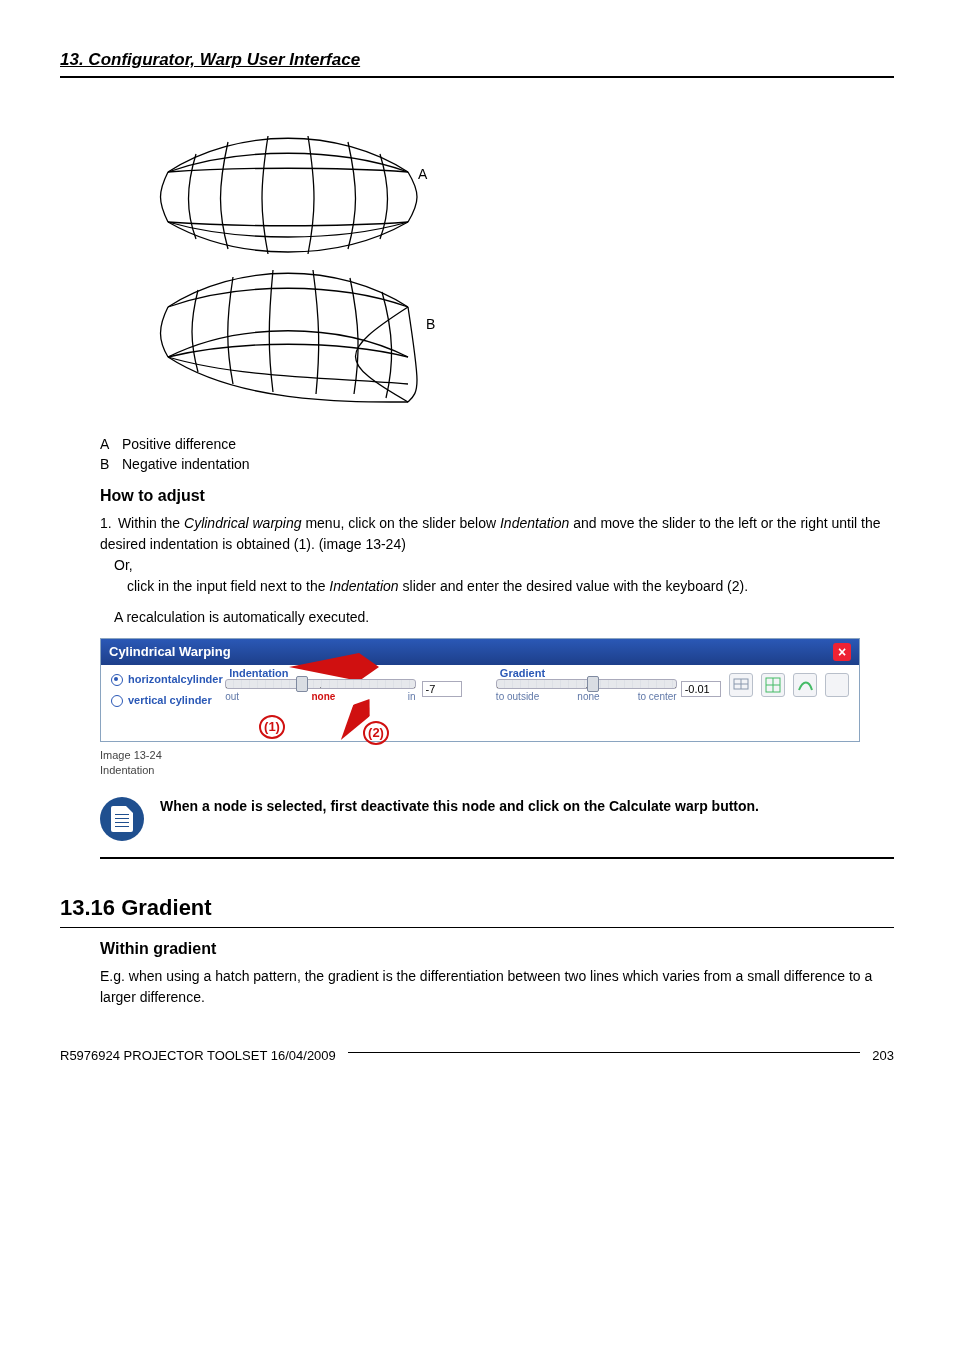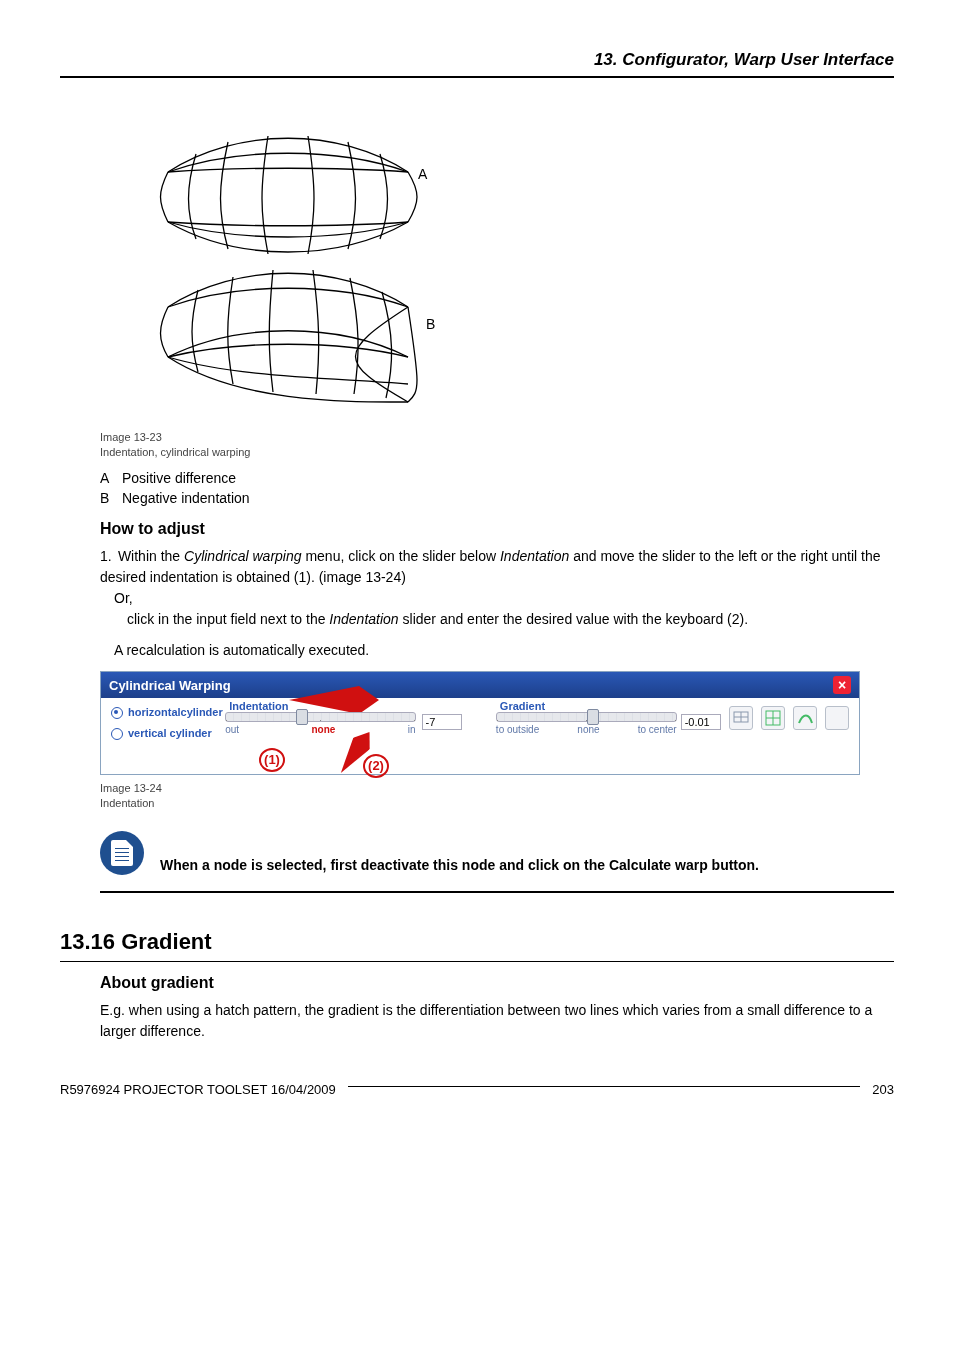--- a/index.html
+++ b/index.html
@@ -8,25 +8,25 @@
     font-family: Arial, Helvetica, sans-serif;
     background: #fff;
     color: #000;
     width: 954px;
   }
   .page {
     padding: 50px 60px 40px 60px;
     box-sizing: border-box;
   }
   .header-right {
-    text-align: right;
     font-style: italic;
     font-size: 17px;
     font-weight: bold;
     margin-bottom: 6px;
+    text-decoration: underline;
   }
   .hr {
     border: none;
     border-top: 2px solid #000;
     margin: 0 0 14px 0;
   }
   .indent {
     padding-left: 40px;
   }
   .fig-caption {
@@ -127,21 +127,21 @@
     width:22px; height:20px;
     color:#d01010;
     font-weight:bold;
     text-align:center;
     font-size:13px;
     line-height:20px;
   }
   .toolbar-icons { display:flex; gap:8px; align-items:center; margin-left:8px; }
   .ticon { width:22px; height:22px; border:1px solid #b8bfca; background:#f3f4f7; border-radius:3px; position:relative; }
   .closebox { width:18px; height:18px; background:#e23; color:#fff; text-align:center; font-weight:bold; font-size:14px; line-height:18px; border-radius:3px; }
-  .note-row { display:flex; margin:20px 0 0 0; align-items:flex-end; gap:16px; }
+  .note-row { display:flex; margin:20px 0 0 0; align-items:flex-start; gap:16px; }
   .note-icon {
     width:44px; height:44px; border-radius:50%;
     background:#1f4f8f;
     display:flex; align-items:center; justify-content:center;
     flex-shrink:0;
   }
   .note-text { font-weight:bold; font-size:14px; line-height:1.4; }
   .thick-hr { border:none; border-top:2px solid #000; margin:16px 0 36px 0; }
   h2.chapter { font-size:22px; font-weight:bold; margin:0 0 6px 0; }
   .hr-thin { border:none; border-top:1px solid #000; margin:0 0 10px 0; }
@@ -198,24 +198,20 @@
           <path d="M145 178 C 140 230, 140 260, 145 300"></path>
           <path d="M185 178 C 192 230, 192 260, 188 302"></path>
           <path d="M222 186 C 232 234, 232 262, 226 302"></path>
           <path d="M254 200 C 266 242, 266 272, 258 306"></path>
         </g>
       </svg>
       <div style="position:relative; height:0;">
         <span style="position:absolute; left:290px; top:-260px; font-size:14px;">A</span>
         <span style="position:absolute; left:298px; top:-110px; font-size:14px;">B</span>
       </div>
-    </div>
-    <div class="fig-caption">
-      <span>Image 13-23</span><br>
-      <span>Indentation, cylindrical warping</span>
     </div>
 
     <div class="list">
       <div class="row">
           <span class="lab">A</span>
           <span>Positive difference</span>
         </div>
       <div class="row">
           <span class="lab">B</span>
           <span>Negative indentation</span>
@@ -322,21 +318,21 @@
       </div>
       <div class="note-text">When a node is selected, first deactivate this node and click on the Calculate warp button.</div>
     </div>
 
     <hr class="thick-hr">
   </div>
 
   <h2 class="chapter">13.16 Gradient</h2>
   <hr class="hr-thin">
   <div class="indent">
-    <h4 class="section-sub">About gradient</h4>
+    <h4 class="section-sub">Within gradient</h4>
     <div class="step">E.g. when using a hatch pattern, the gradient is the differentiation between two lines which varies from a small difference to a larger difference.</div>
   </div>
 
   <div class="footer">
     <span>R5976924 PROJECTOR TOOLSET 16/04/2009</span>
     <span class="line"></span>
     <span>203</span>
   </div>
 </div>
 

